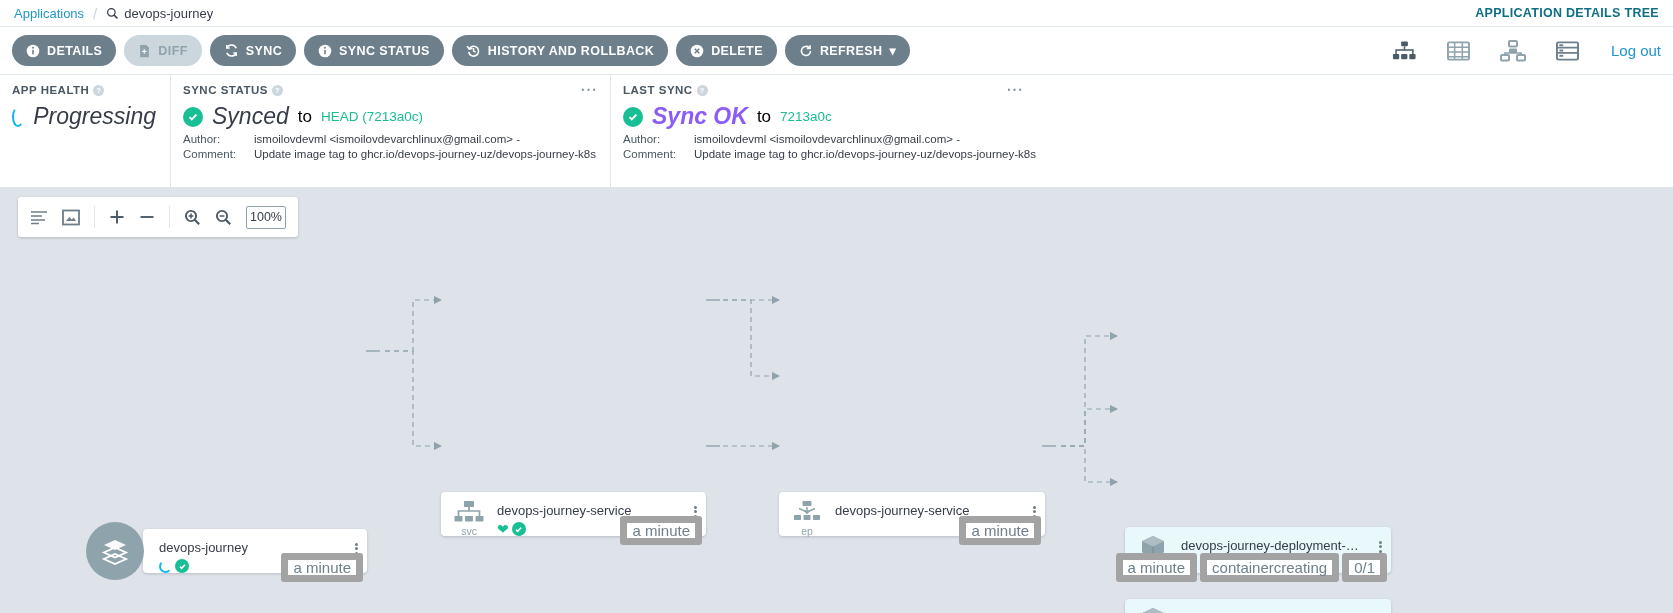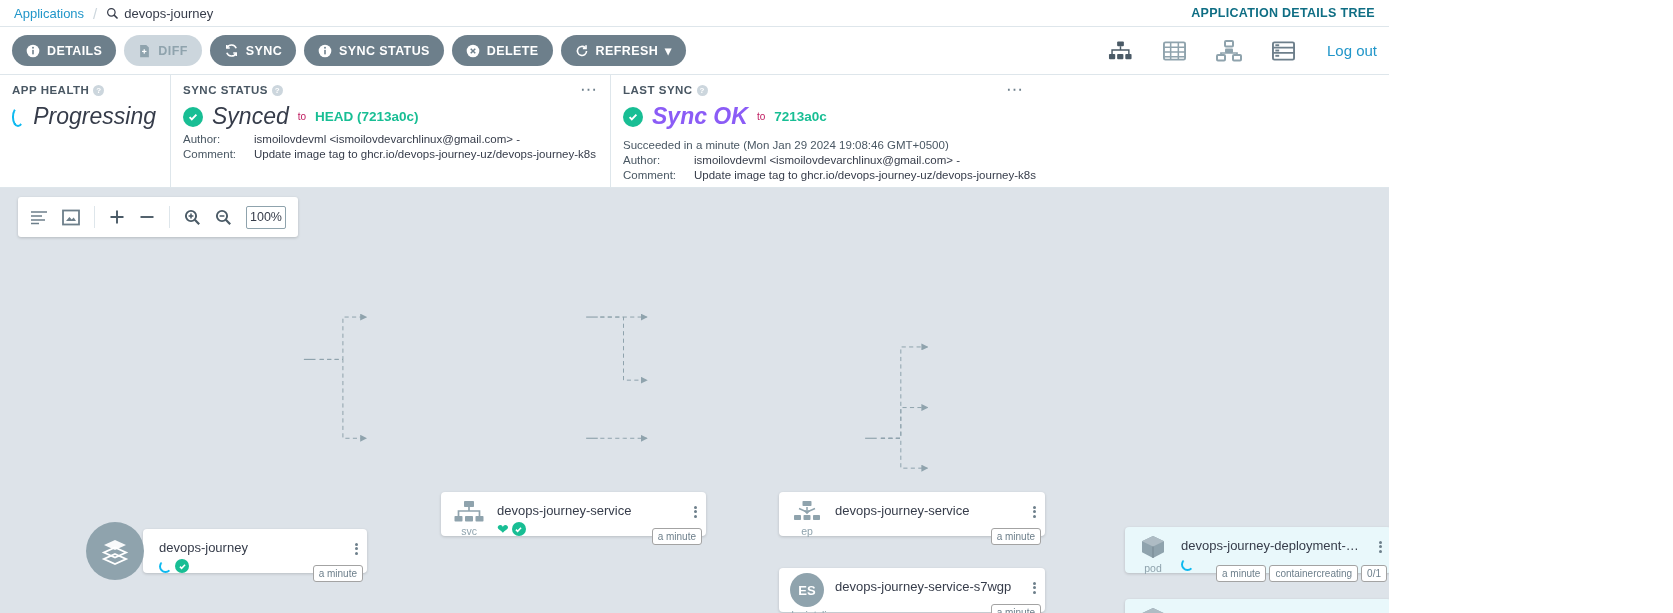--- a/index.html
+++ b/index.html
@@ -3,21 +3,21 @@
 <meta charset="utf-8">
 <style>
   * { box-sizing: border-box; }
   html, body {
     margin: 0; padding: 0;
     width: 1673px; height: 613px;
     font-family: "Liberation Sans", sans-serif;
     background: #fff;
     overflow: hidden;
   }
-  .page { position: relative; width: 1389px; height: 613px; background:#fff;border-radius:28px; }
+  .page { position: relative; width: 1673px; height: 613px; background:#fff;border-radius:28px; }
 
   
   .crumb-bar {
     height: 27px; display:flex; align-items:center;
     padding: 0 14px; font-size: 13px; color:#363c4a;
     border-bottom: 1px solid #dee6eb; background:#fff;
     position: relative;
   }
   .crumb-link { color:#2196c9; cursor:pointer; }
   .crumb-sep { color:#ccd6dd; margin: 0 9px; font-size: 15px; }
@@ -68,22 +68,22 @@
     color:#fff; font-size:8px; line-height:11px; text-align:center;
     font-weight:700; display:inline-block;
   }
   .dots {
     position:absolute; right:12px; top:6px; color:#6d7f8b;
     font-size:17px; letter-spacing:1px; cursor:pointer; line-height:1;
   }
   .big-row { display:flex; align-items:center; gap:9px; margin-top: 7px; }
   .big-txt { font-size: 23px; color:#363c4a; font-weight:400;font-style:italic; }
   .big-txt.green { color:#8b5cf6; font-weight:700; }
-  .to-txt { font-size: 10px; color:#be185d;text-align:right; }
-  .rev { font-size: 13.5px; color:#18be94; cursor:pointer;font-weight:bold; }
+  .to-txt { font-size: 17px; color:#000000;text-align:right; }
+  .rev { font-size: 13.5px; color:#18be94; cursor:pointer; }
   .sub { font-size: 11.5px; color:#495763; margin-top: 9px; }
   .kv { display:flex; font-size: 11.5px; color:#495763; margin-top: 3px; }
   .kv .k { width: 64px; text-align:left; margin-right: 7px; flex:none; }
   .kv .v { color:#363c4a; }
   .spin {
     width:20px; height:20px; border-radius:50%;
     border: 2.5px solid #0db9f0; border-top-color: transparent;
     border-right-color: transparent;
   }
   .okdot {
@@ -135,22 +135,22 @@
   }
   .kebab span {
     display:block; width:3px; height:3px; border-radius:50%;
     background:#6d7f8b; margin: 1.5px 0;
   }
   .pills {
     position:absolute; right: 4px; bottom: -9px;
     display:flex; gap: 3px; z-index:3;
   }
   .pill {
-    background:#fff; border:1px solid #a3a3a3; border-radius: 3px;
-    font-size: 10px; color:#6d7f8b; padding: 1px 5px; white-space:nowrap;
+    background:#fff; border:7px solid #a3a3a3; border-radius: 3px;
+    font-size: 15px; color:#6d7f8b; padding: 1px 5px; white-space:nowrap;
     line-height: 13px;
   }
   .spin-sm {
     width:13px; height:13px; border-radius:50%;
     border: 2px solid #0db9f0; border-top-color:transparent;
     border-right-color:transparent;
   }
   .ok-sm {
     width:14px; height:14px; border-radius:50%; background:#18be94;
     display:flex; align-items:center; justify-content:center;
@@ -217,20 +217,28 @@
 
     <button class="btn">
       <svg width="14" height="14" viewBox="0 0 16 16">
         <circle cx="8" cy="8" r="7.2" fill="#fff"></circle>
         <rect x="7.1" y="6.6" width="1.8" height="5.3" rx=".7" fill="#6d7f8b"></rect>
         <circle cx="8" cy="4.3" r="1.1" fill="#6d7f8b"></circle>
       </svg>
       <span>SYNC STATUS</span>
     </button>
 
+    <button class="btn">
+      <svg width="15" height="15" viewBox="0 0 16 16">
+        <path d="M3.4 6.3A5.3 5.3 0 1 1 2.9 9.6" fill="none" stroke="#fff" stroke-width="1.7"></path>
+        <path d="M1.2 3.3l2.3 3.2 3.3-1" fill="none" stroke="#fff" stroke-width="1.7"></path>
+        <path d="M8 5.2v3.2l2.2 1.4" fill="none" stroke="#fff" stroke-width="1.5"></path>
+      </svg>
+      <span>HISTORY AND ROLLBACK</span>
+    </button>
 
     <button class="btn">
       <svg width="14" height="14" viewBox="0 0 16 16">
         <circle cx="8" cy="8" r="7.2" fill="#fff"></circle>
         <path d="M5.4 5.4l5.2 5.2M10.6 5.4l-5.2 5.2" stroke="#6d7f8b" stroke-width="1.7"></path>
       </svg>
       <span>DELETE</span>
     </button>
 
     <button class="btn">
@@ -320,21 +328,20 @@
       <div class="big-row">
         <span class="okdot">
           <svg width="12" height="12" viewBox="0 0 12 12">
               <path d="M2.6 6.2l2.2 2.3 4.6-4.8" fill="none" stroke="#fff" stroke-width="1.9"></path>
             </svg>
         </span>
         <span class="big-txt green">Sync OK</span>
         <span class="to-txt">to</span>
         <span class="rev">7213a0c</span>
       </div>
-      <div class="sub">Succeeded in a minute (Mon Jan 29 2024 19:08:46 GMT+0500)</div>
       <div class="kv">
         <span class="k">Author:</span>
         <span class="v">ismoilovdevml &lt;ismoilovdevarchlinux@gmail.com&gt; -</span>
       </div>
       <div class="kv">
         <span class="k">Comment:</span>
         <span class="v">Update image tag to ghcr.io/devops-journey-uz/devops-journey-k8s</span>
       </div>
     </div>
   </div>
@@ -498,39 +505,20 @@
             <span></span>
             <span></span>
             <span></span>
           </div>
         </div>
       <div class="pills">
         <span class="pill">a minute</span>
       </div>
     </div>
 
-    <div class="node" style="left:779px; top:380px; width:266px; height:44px;">
-      <div class="ic" style="padding-top:5px;">
-        <span class="es-badge">ES</span>
-        <span class="kind" style="margin-top:1px;">endpointslice</span>
-      </div>
-      <div class="body">
-        <div class="nm">devops-journey-service-s7wgp</div>
-      </div>
-      <div class="kebab">
-          <div>
-            <span></span>
-            <span></span>
-            <span></span>
-          </div>
-        </div>
-      <div class="pills">
-        <span class="pill">a minute</span>
-      </div>
-    </div>
 
     <div class="node tint" style="left:1125px; top:339px; width:266px; height:46px;">
       <div class="ic">
         <svg width="28" height="26" viewBox="0 0 28 26">
           <path d="M14 1l11 5.2v11L14 23 3 17.2v-11z" fill="#8fa3ad"></path>
           <path d="M14 1L3 6.2 14 11.6l11-5.4z" fill="#aebcc4"></path>
           <path d="M14 11.6V23" stroke="#7a8c96" stroke-width="1.2"></path>
         </svg>
         <span class="kind">pod</span>
       </div>

